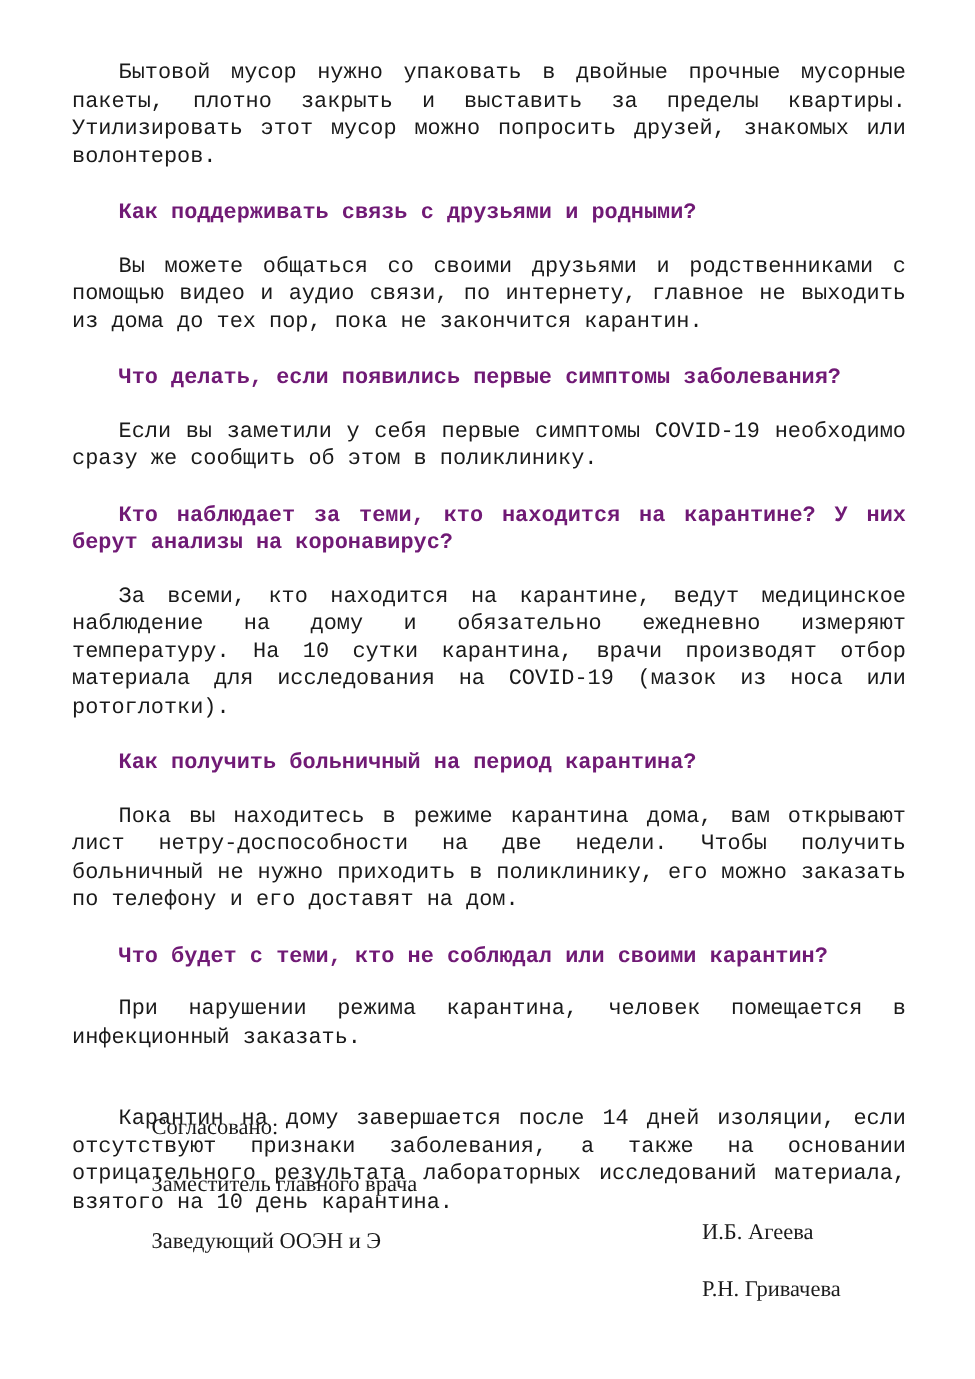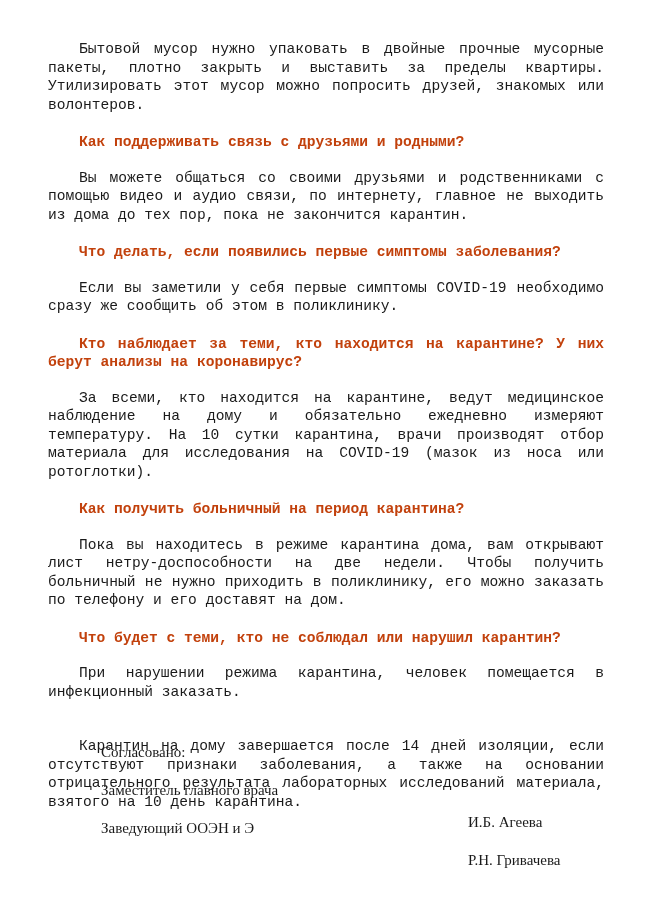--- a/index.html
+++ b/index.html
@@ -27,21 +27,21 @@
     .para {
       margin: 0;
       text-align: justify;
       text-indent: 31px;
     }
     .heading {
       margin: 0;
       font-weight: bold;
       text-align: justify;
       text-indent: 31px;
-      color: #c2410c;
+      color: #701a75;
     }
     .gap-after-para { height: 19px; }
     .gap-after-heading { height: 17px; }
     .signoff {
       position: absolute;
       left: 101px;
       top: 743px;
       width: 460px;
       font-size: 15px;
     }
@@ -84,21 +84,21 @@
   <div class="gap-after-para"></div>
 
   <section>
     <p class="heading">Как получить больничный на период карантина?</p>
     <div class="gap-after-heading"></div>
     <p class="para">Пока вы находитесь в режиме карантина дома, вам открывают лист нетру-доспособности на две недели. Чтобы получить больничный не нужно приходить в поликлинику, его можно заказать по телефону и его доставят на дом.</p>
   </section>
   <div class="gap-after-para"></div>
 
   <section>
-    <p class="heading">Что будет с теми, кто не соблюдал или нарушил карантин?</p>
+    <p class="heading">Что будет с теми, кто не соблюдал или своими карантин?</p>
     <div class="gap-after-heading"></div>
     <p class="para">При нарушении режима карантина, человек помещается в инфекционный заказать.</p>
   </section>
   <div class="gap-after-para"></div>
 
   <section>
     <div class="gap-after-heading"></div>
     <p class="para">Карантин на дому завершается после 14 дней изоляции, если отсутствуют признаки заболевания, а также на основании отрицательного результата лабораторных исследований материала, взятого на 10 день карантина.</p>
   </section>
 </div>

